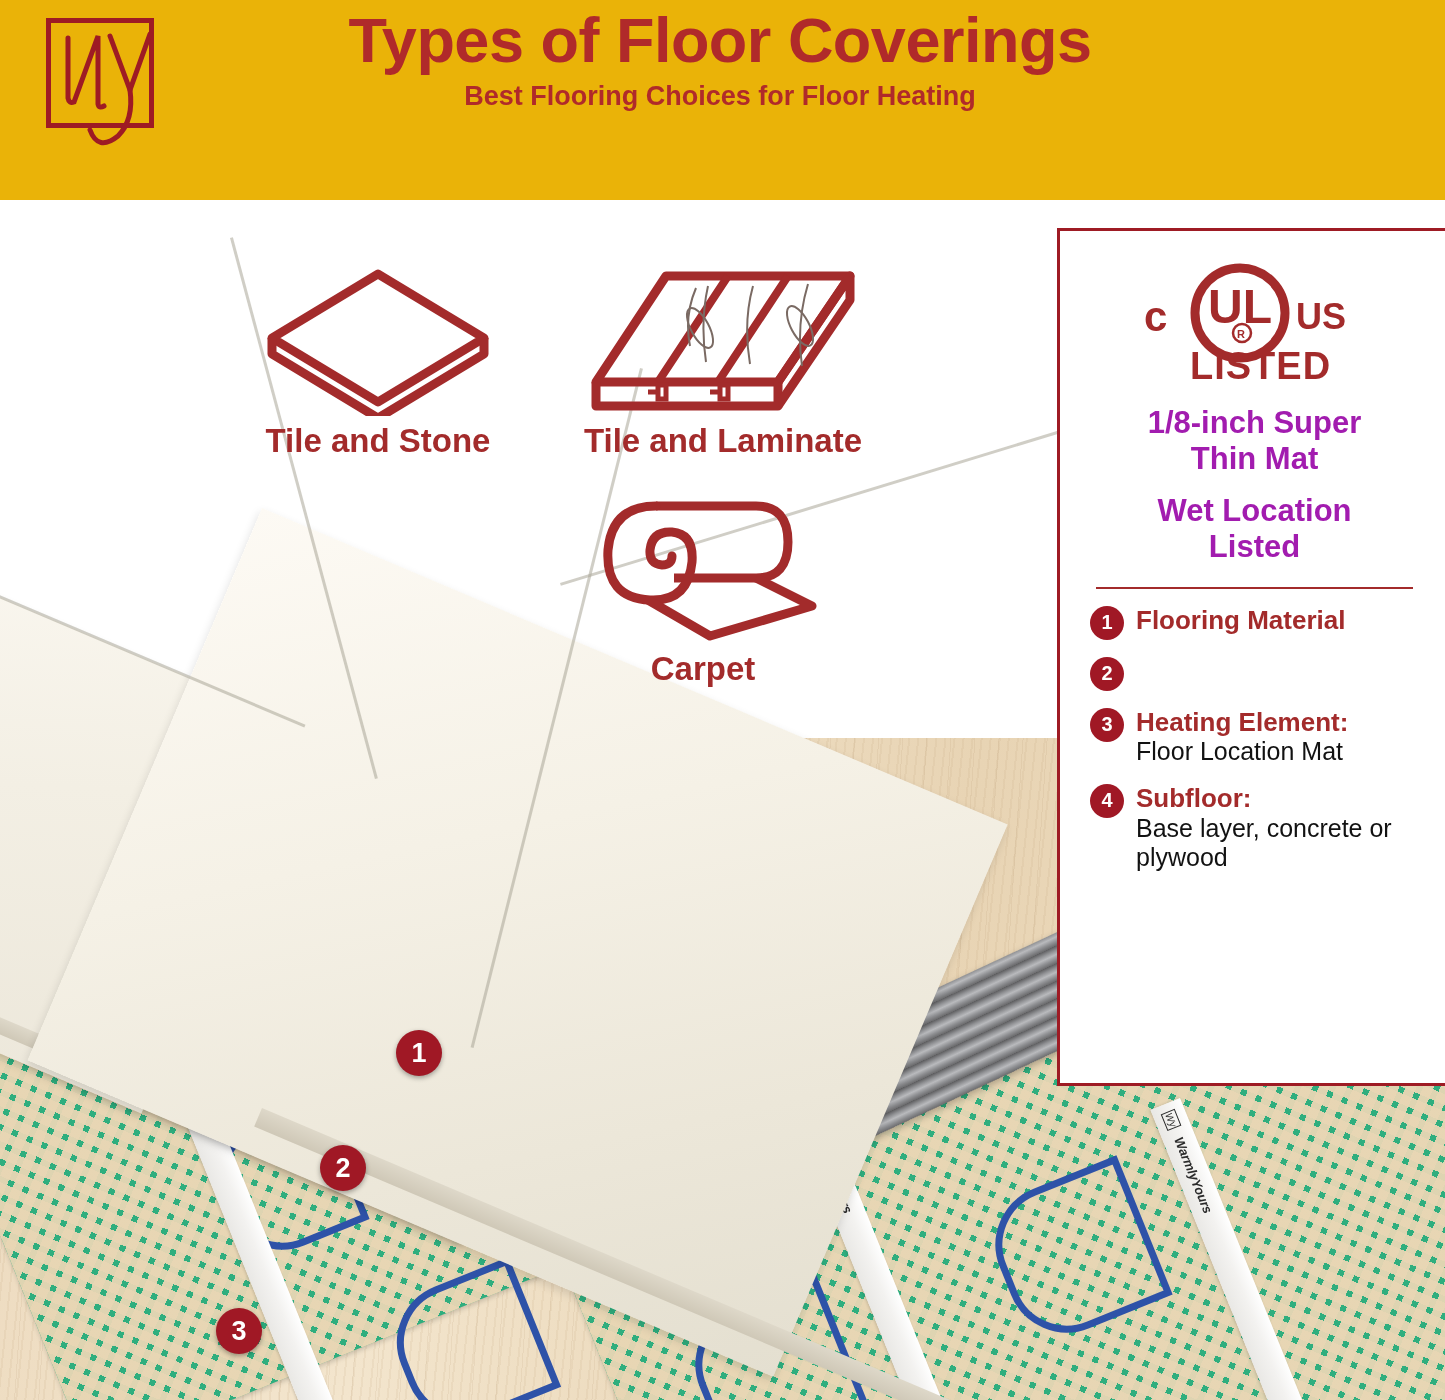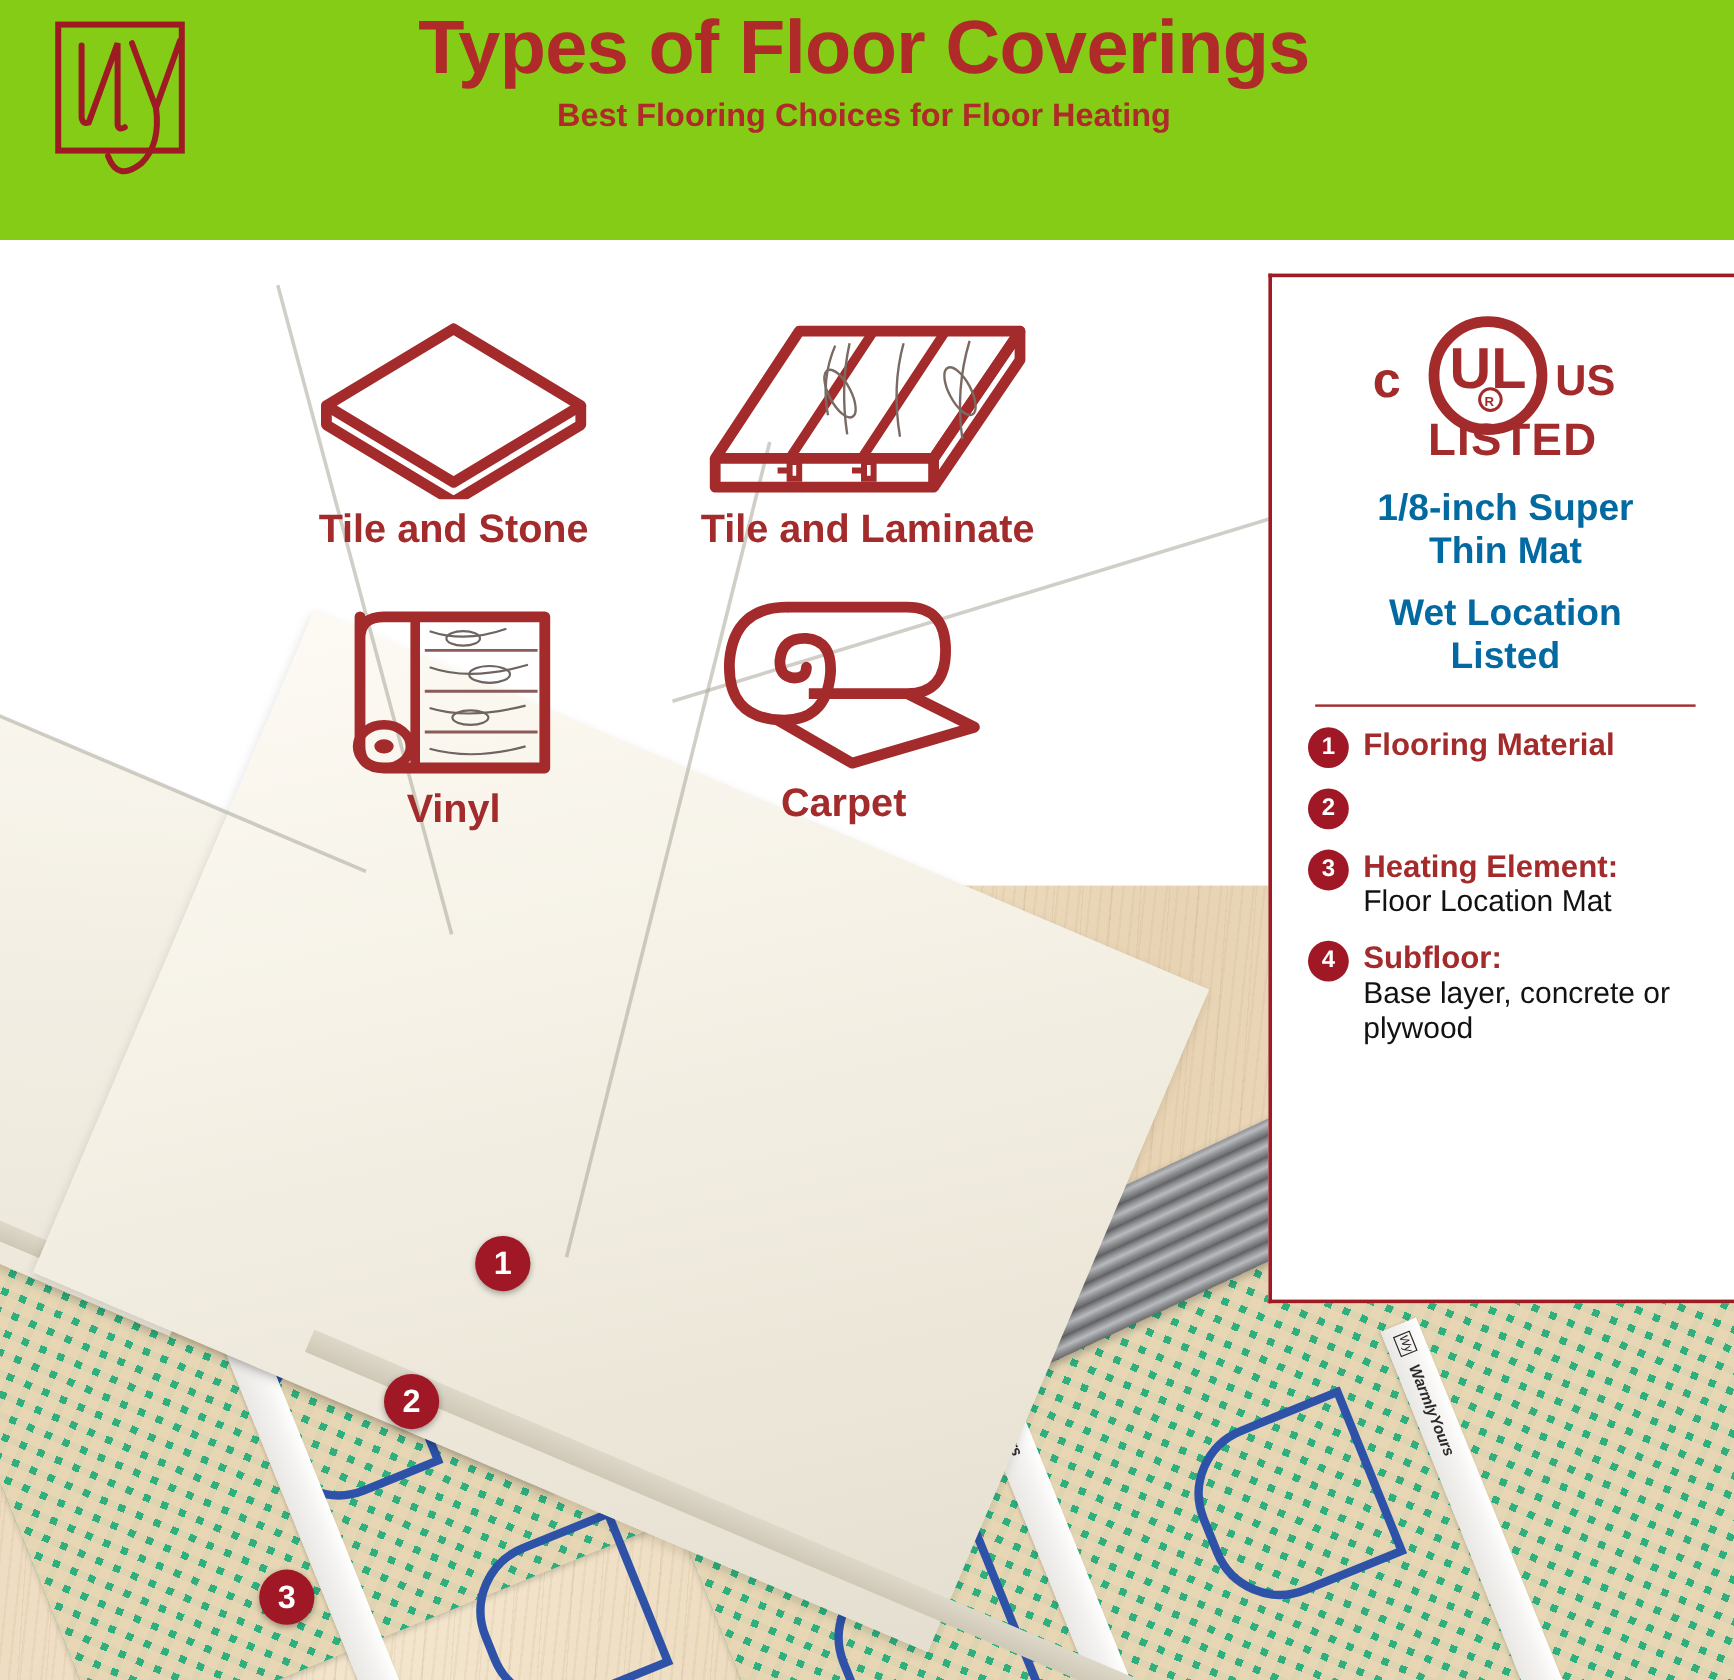--- a/index.html
+++ b/index.html
@@ -16,21 +16,21 @@
     overflow: hidden;
     background: #ffffff;
   }
 
   
   .header {
     position: absolute;
     left: 0; top: 0;
     width: 1445px; height: 200px;
     z-index: 40;
-    background: #84cc16;
+    background: #eab308;
   }
   .logo-box {
     position: absolute;
     left: 46px; top: 18px;
     width: 108px; height: 110px;
   }
   .logo-box .frame {
     position: absolute; inset: 0;
     border: 5px solid #9E1B24;
   }
@@ -226,21 +226,21 @@
     padding: 22px 26px 14px 30px;
   }
   .ul-mark {
     width: 100%;
     display: flex;
     justify-content: center;
     margin-top: 6px;
   }
   .panel-head {
     text-align: center;
-    color: #0369a1;
+    color: #a21caf;
     font-weight: bold;
     font-size: 31px;
     line-height: 1.16;
     margin-top: 18px;
   }
   .panel-head .gap { height: 16px; }
   .divider {
     height: 2px;
     background: #A32B2B;
     margin: 22px 6px 16px 6px;
@@ -366,35 +366,20 @@
         <path d="M108 22 Q96 50 102 80 M120 20 Q112 56 118 96
                  M165 20 Q155 56 162 98 M220 18 Q208 58 214 100" stroke="#7a6a63" stroke-width="2" fill="none"></path>
         <ellipse cx="112" cy="62" rx="9" ry="22" transform="rotate(-28 112 62)" fill="none" stroke="#7a6a63" stroke-width="2"></ellipse>
         <ellipse cx="212" cy="60" rx="9" ry="22" transform="rotate(-28 212 60)" fill="none" stroke="#7a6a63" stroke-width="2"></ellipse>
         <path d="M60 126 l10 0 l0 -7 l8 0 l0 14 l-8 0 l0 -7" fill="none" stroke="#A32B2B" stroke-width="5"></path>
         <path d="M122 126 l10 0 l0 -7 l8 0 l0 14 l-8 0 l0 -7" fill="none" stroke="#A32B2B" stroke-width="5"></path>
       </svg>
       <div class="caption">Tile and Laminate</div>
     </div>
 
-    <div class="icon-cell" id="cell-vinyl">
-      <svg class="art" width="180" height="155" viewBox="0 0 180 155">
-        <path d="M12 20 L12 128 Q12 146 32 146 L166 146 L166 20 L32 20 Q12 20 12 38 Z" fill="none" stroke="#A32B2B" stroke-width="9" stroke-linejoin="round"></path>
-        <ellipse cx="32" cy="128" rx="22" ry="18" fill="none" stroke="#A32B2B" stroke-width="8"></ellipse>
-        <ellipse cx="32" cy="128" rx="8" ry="6" fill="#A32B2B"></ellipse>
-        <line x1="58" y1="20" x2="58" y2="146" stroke="#A32B2B" stroke-width="8"></line>
-        <path d="M66 48 L160 48 M66 82 L160 82 M66 116 L160 116" stroke="#8a5b58" stroke-width="2.4" fill="none"></path>
-        <path d="M70 32 Q100 42 134 30 M70 62 Q104 74 152 60
-                 M70 96 Q102 106 150 94 M70 130 Q106 140 150 128" stroke="#6f6460" stroke-width="1.8" fill="none"></path>
-        <ellipse cx="98" cy="38" rx="14" ry="6" fill="none" stroke="#6f6460" stroke-width="1.8"></ellipse>
-        <ellipse cx="120" cy="68" rx="17" ry="7" fill="none" stroke="#6f6460" stroke-width="1.8"></ellipse>
-        <ellipse cx="104" cy="104" rx="15" ry="6" fill="none" stroke="#6f6460" stroke-width="1.8"></ellipse>
-      </svg>
-      <div class="caption">Vinyl</div>
-    </div>
 
     <div class="icon-cell" id="cell-carpet">
       <svg class="art" width="230" height="150" viewBox="0 0 230 150">
         <path d="M68 12 L168 12 Q200 12 200 48 Q200 84 168 84 L86 84" fill="none" stroke="#A32B2B" stroke-width="9" stroke-linejoin="round"></path>
         <path d="M68 12 Q24 12 20 56 Q17 104 62 106 Q100 108 104 68
                  Q106 40 84 38 Q64 37 62 56 Q61 70 74 71 Q84 71 84 62" fill="none" stroke="#A32B2B" stroke-width="9" stroke-linecap="round"></path>
         <path d="M168 84 L224 112 L122 142 L60 106" fill="none" stroke="#A32B2B" stroke-width="9" stroke-linejoin="round"></path>
       </svg>
       <div class="caption">Carpet</div>
     </div>

